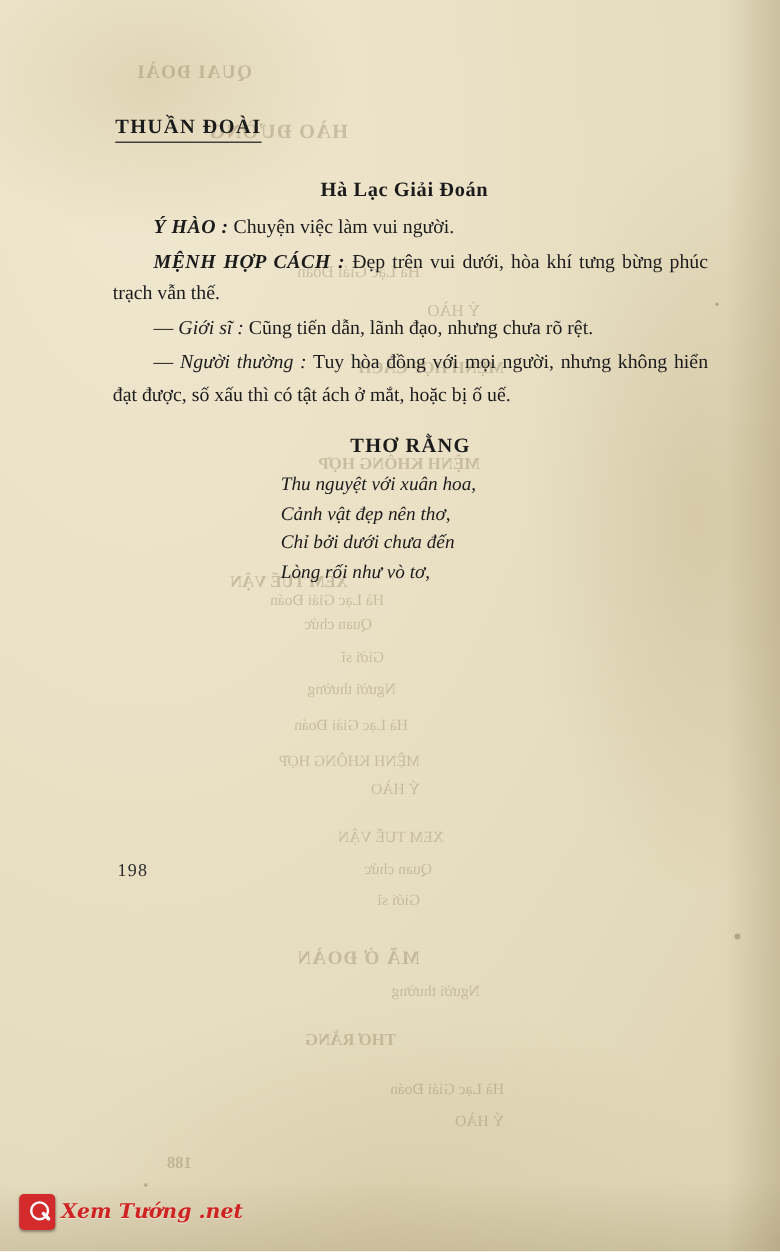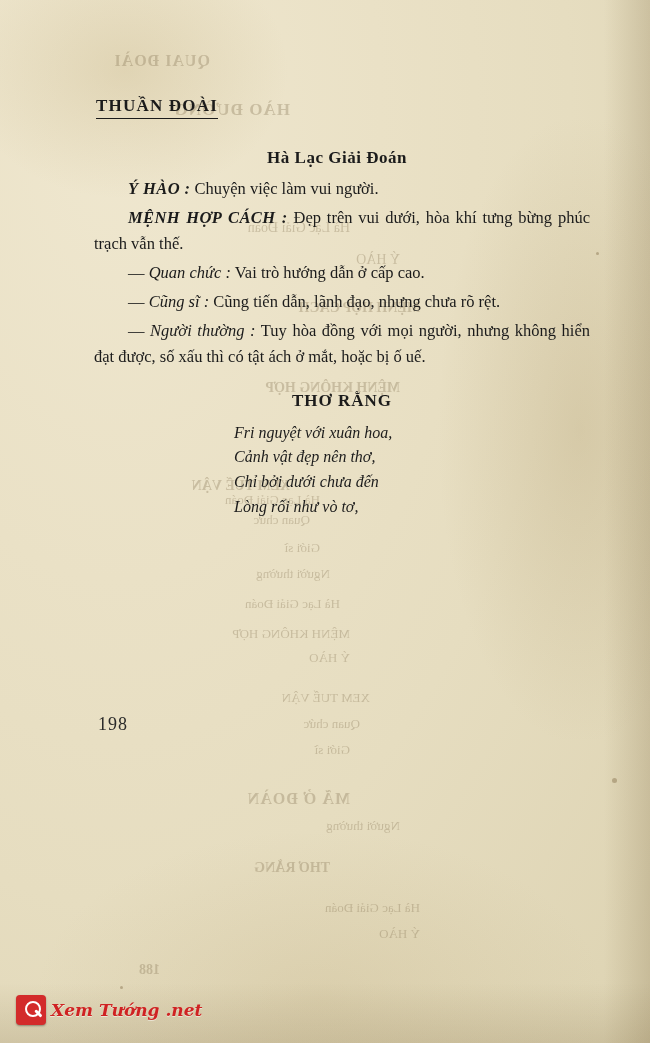--- a/index.html
+++ b/index.html
@@ -145,21 +145,21 @@
     line-height: 1.55;
     text-indent: 0;
     text-align: left;
   }
   .poem div { white-space: nowrap; }
 
   .page-number {
     position: absolute;
     left: 86px;
     bottom: 46px;
-    font-size: 18px;
+    font-size: 15px;
     letter-spacing: 1px;
     color: #2a2a2a;
   }
 
   
   .watermark {
     position: absolute;
     left: 16px;
     bottom: 18px;
     display: flex;
@@ -260,42 +260,37 @@
         <span>Chuyện việc làm vui người.</span>
       </p>
 
       <p class="para">
         <span class="lbl-caps">MỆNH HỢP CÁCH :</span>
         <span>Đẹp trên vui dưới, hòa khí tưng bừng phúc trạch vẫn thế.</span>
       </p>
 
 
 
+
       <p class="dash-item">
         <span>—</span>
-        <span class="role">Quan chức :</span>
-        <span>Vai trò hướng dẫn ở cấp cao.</span>
-      </p>
-
-      <p class="dash-item">
-        <span>—</span>
-        <span class="role">Cũng sĩ :</span>
+        <span class="role">Giới sĩ :</span>
         <span>Cũng tiến dẫn, lãnh đạo, nhưng chưa rõ rệt.</span>
       </p>
 
       <p class="dash-item">
         <span>—</span>
         <span class="role">Người thường :</span>
         <span>Tuy hòa đồng với mọi người, nhưng không hiển đạt được, số xấu thì có tật ách ở mắt, hoặc bị ố uế.</span>
       </p>
 
       <p class="poem-title">THƠ RẰNG</p>
 
       <div class="poem">
-        <div>Fri nguyệt với xuân hoa,</div>
+        <div>Thu nguyệt với xuân hoa,</div>
         <div>Cảnh vật đẹp nên thơ,</div>
         <div>Chỉ bởi dưới chưa đến</div>
         <div>Lòng rối như vò tơ,</div>
       </div>
 
     </div>
 
     <div class="page-number">198</div>
   </div>
 

